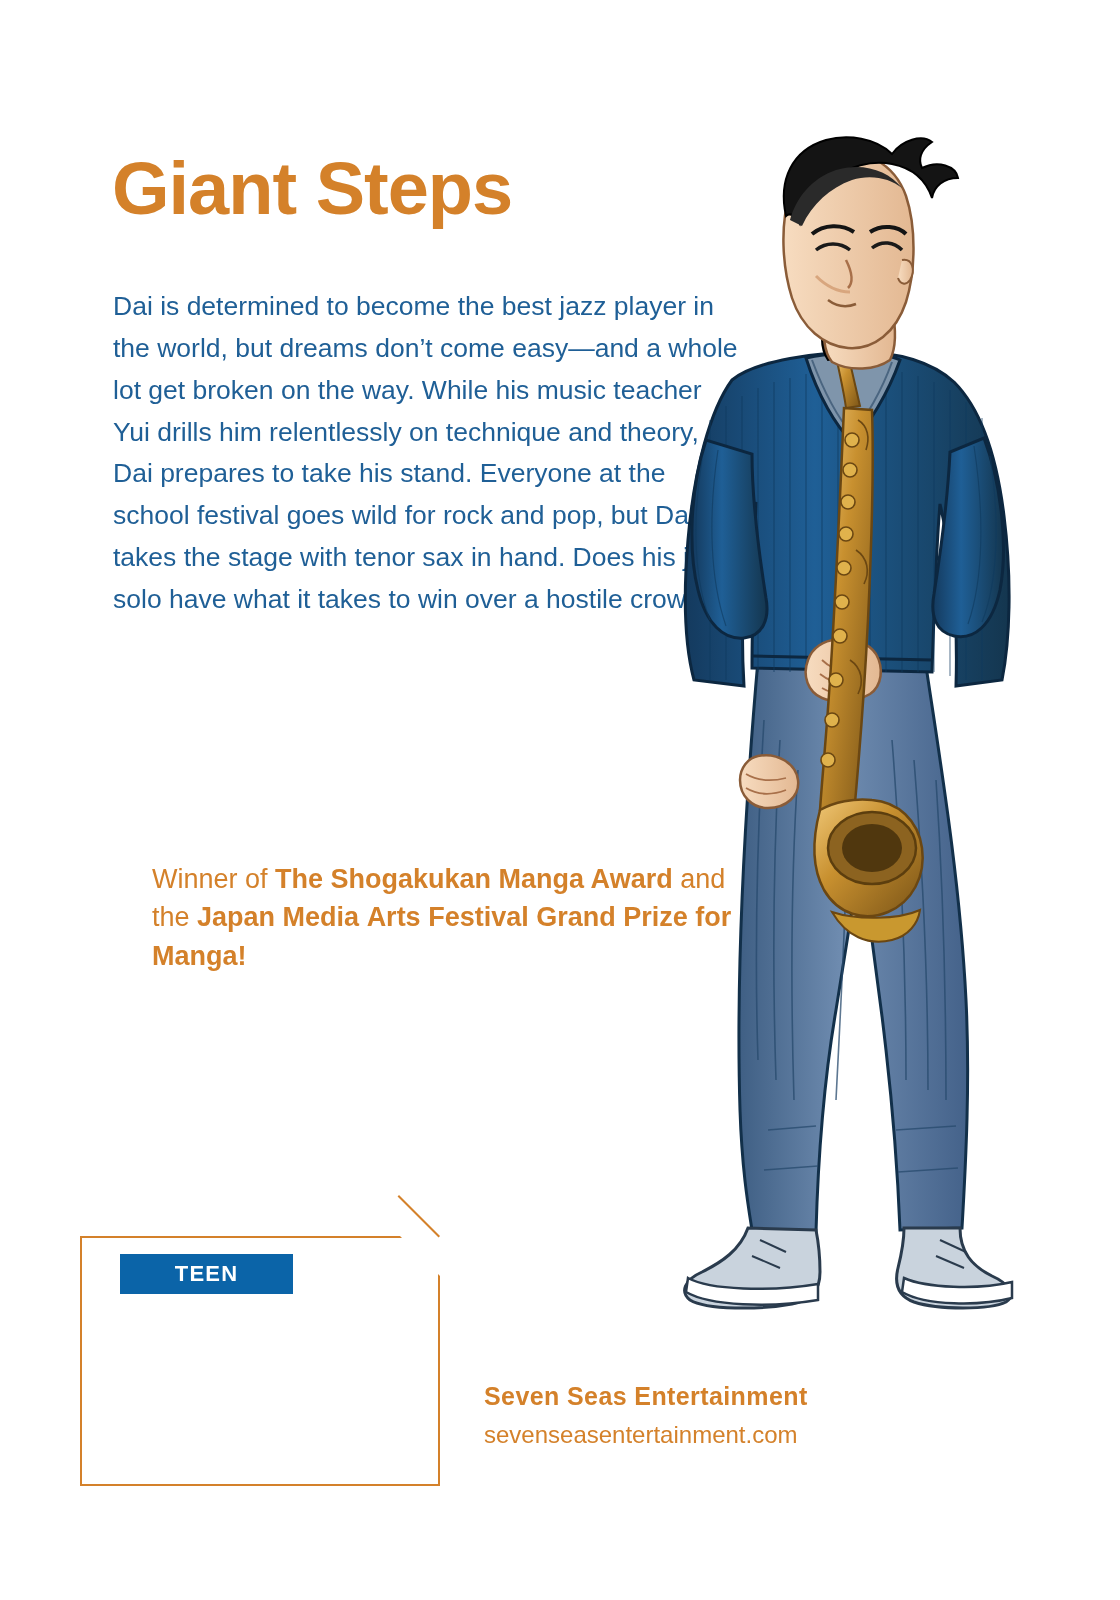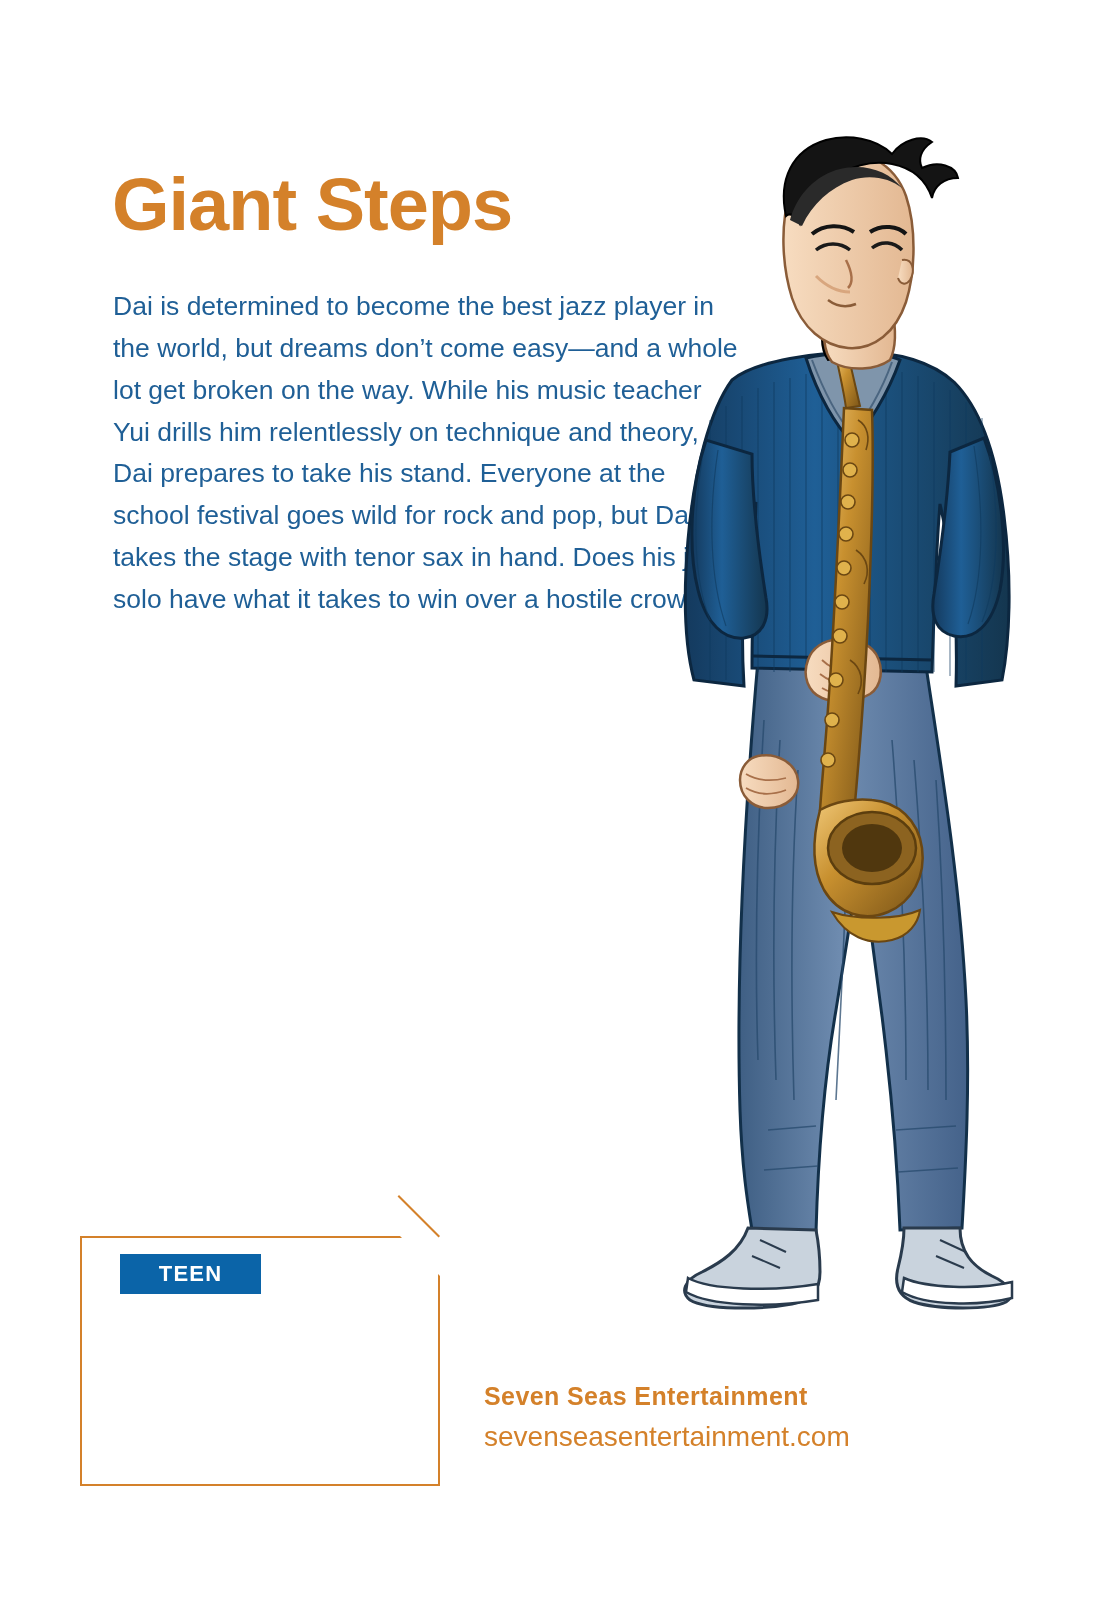--- a/index.html
+++ b/index.html
@@ -22,21 +22,20 @@
   .title {
     position: absolute;
     left: 112px;
     top: 152px;
     font-size: 74px;
     font-weight: bold;
     color: #d4812a;
     letter-spacing: -1px;
     line-height: 1;
     white-space: nowrap;
-    margin-top: 16px;
   }
 
   
   .blurb {
     position: absolute;
     left: 113px;
     top: 286px;
     width: 625px;
     font-size: 26.5px;
     line-height: 1.58;
@@ -80,21 +79,21 @@
     width: 58px;
     height: 2px;
     background: #d4812a;
     transform: rotate(45deg);
     transform-origin: right top;
   }
   .rating-badge {
     position: absolute;
     left: 40px;
     top: 18px;
-    width: 141px;
+    width: 173px;
     height: 40px;
     background: #0b64a8;
     color: #ffffff;
     font-size: 22px;
     font-weight: bold;
     letter-spacing: 1.2px;
     display: flex;
     align-items: center;
     justify-content: center;
   }
@@ -106,24 +105,23 @@
     top: 1382px;
     color: #d4812a;
   }
   .publisher .pub-name {
     font-size: 25px;
     font-weight: 700;
     letter-spacing: 0.4px;
     margin-bottom: 10px;
   }
   .publisher .pub-url {
-    font-size: 28px;
+    font-size: 24px;
     font-weight: 400;
     margin-bottom: 12px;
-    text-align: right;
   }
   .publisher .pub-credit {
     font-size: 18.5px;
     font-weight: 600;
   }
 
   
   .illo {
     position: absolute;
     left: 640px;
@@ -135,20 +133,25 @@
 </style>
 </head>
 <body>
 
 <div class="page">
 
   <div class="title">Giant Steps</div>
 
   <div class="blurb">Dai is determined to become the best jazz player in the world, but dreams don’t come easy—and a whole lot get broken on the way. While his music teacher Yui drills him relentlessly on technique and theory, Dai prepares to take his stand. Everyone at the school festival goes wild for rock and pop, but Dai takes the stage with tenor sax in hand. Does his jazz solo have what it takes to win over a hostile crowd?</div>
 
+  <div class="award">
+    <span>Winner of </span><b>The Shogakukan</b>
+    <b>Manga Award</b><span> and the </span><b>Japan Media</b>
+    <b>Arts Festival Grand Prize for Manga!</b>
+  </div>
 
   <div class="rating-box">
     <div class="rating-box-outline"></div>
     <div class="rating-diag"></div>
     <div class="rating-badge">TEEN</div>
   </div>
 
   <div class="publisher">
     <div class="pub-name">Seven Seas Entertainment</div>
     <div class="pub-url">sevenseasentertainment.com</div>

